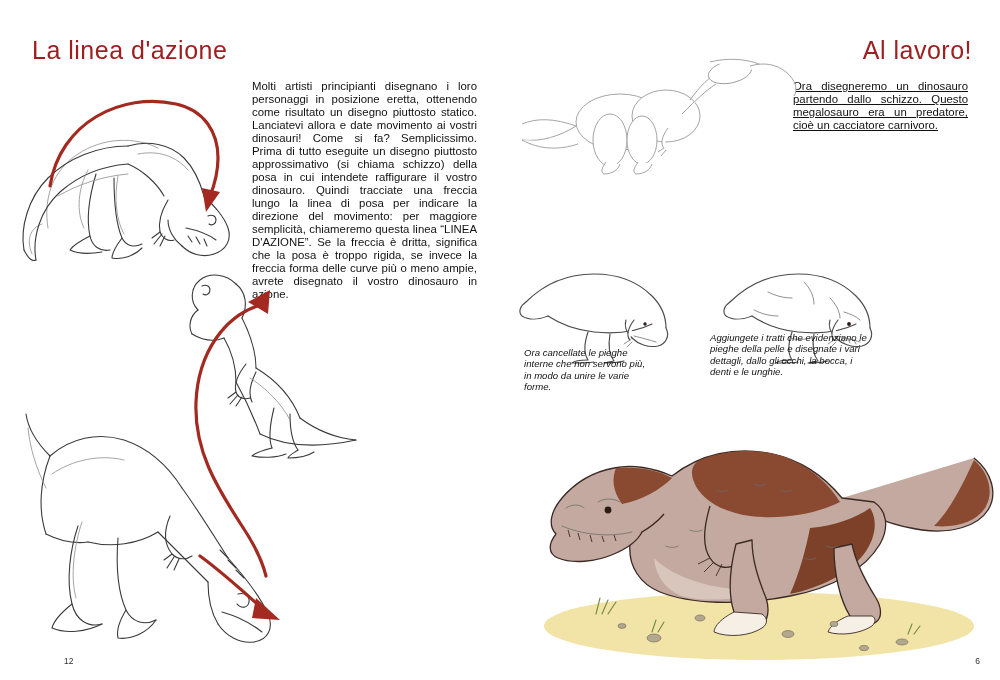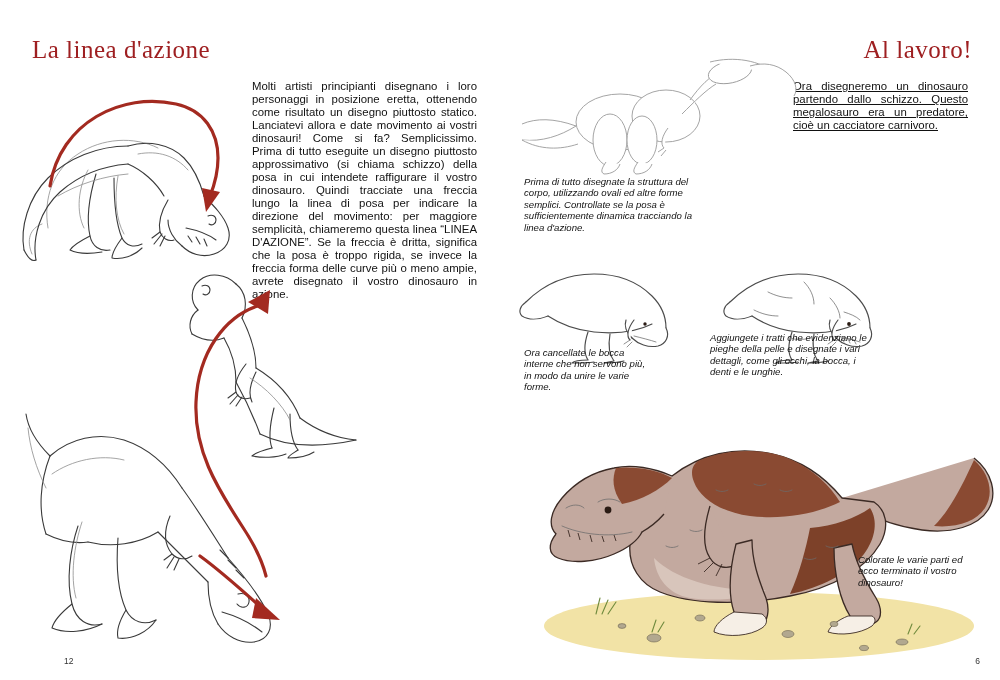--- a/index.html
+++ b/index.html
@@ -12,21 +12,21 @@
     position:relative;
   }
   .spread{position:absolute;inset:0;display:flex;}
   .page{position:relative;width:500px;height:680px;overflow:hidden;}
   .page.left{}
   .page.right{}
 
   
   .heading{
     position:absolute;
-    font-family:Liberation Serif, serif;
+    font-family:Liberation Sans, sans-serif;
     font-size:25px;
     color:#9e1f21;
     letter-spacing:.5px;
     white-space:nowrap;
   }
   .heading.left{left:32px;top:36px;}
   .heading.right{right:28px;top:36px;}
 
   
   .bodycopy{
@@ -244,21 +244,20 @@
         <path class="ghost" d="M124 106 C120 112 118 116 122 118 C130 118 136 114 138 108"></path>
 
         <path class="ghost" d="M154 72 C148 80 146 88 150 92"></path>
         <path class="ghost" d="M150 92 L144 96 M152 94 L147 100"></path>
 
         <path class="ghost" d="M62 70 C40 62 22 62 8 68"></path>
         <path class="ghost" d="M236 10 C250 6 262 8 272 16 C282 24 284 34 280 40"></path>
       </svg>
     </div>
 
-    <div class="caption" style="left:24px;top:176px;width:168px;">Prima di tutto disegnate la struttura del corpo, utilizzando ovali ed altre forme semplici. Controllate se la posa è sufficientemente dinamica tracciando la linea d'azione.</div>
 
     <div class="art" style="left:14px;top:258px;">
       <svg width="190" height="105" viewBox="0 0 190 105">
         <path class="outline" d="M12 44 C30 26 54 16 80 16 C104 16 124 24 138 38 C148 48 152 60 152 70"></path>
         <path class="outline" d="M12 44 C6 48 4 54 8 58 C14 62 24 62 34 58"></path>
         <path class="outline" d="M34 58 C46 66 62 72 80 74 C100 76 122 74 138 66"></path>
         <path class="outline" d="M152 70 C156 78 152 86 144 88 C134 90 124 86 118 80"></path>
         <path class="outline" d="M118 80 C112 74 110 68 112 62"></path>
         <path class="thinline" d="M120 78 C128 80 136 82 142 84"></path>
         <path class="outline" d="M74 74 C70 86 70 96 74 102"></path>
@@ -290,23 +289,23 @@
 
         <path class="thinline" d="M50 34 C58 38 66 40 74 40"></path>
         <path class="thinline" d="M86 24 C92 30 96 38 96 46"></path>
         <path class="thinline" d="M112 40 C118 46 122 54 122 60"></path>
         <path class="thinline" d="M36 52 C44 56 52 58 60 58"></path>
         <path class="thinline" d="M72 80 C78 82 86 82 92 80"></path>
         <path class="thinline" d="M126 54 C132 56 138 58 142 62"></path>
       </svg>
     </div>
 
-    <div class="caption" style="left:24px;top:347px;width:130px;">Ora cancellate le bocca interne che non servono più, in modo da unire le varie forme.</div>
-
-    <div class="caption" style="left:210px;top:332px;width:160px;">Aggiungete i tratti che evidenziano le pieghe della pelle e disegnate i vari dettagli, come gli occhi, la bocca, i denti e le unghie.</div>
+    <div class="caption" style="left:24px;top:347px;width:130px;">Ora cancellate le pieghe interne che non servono più, in modo da unire le varie forme.</div>
+
+    <div class="caption" style="left:210px;top:332px;width:160px;">Aggiungete i tratti che evidenziano le pieghe della pelle e disegnate i vari dettagli, dallo gli occhi, la bocca, i denti e le unghie.</div>
 
     <div class="art" style="left:4px;top:398px;">
       <svg width="500" height="270" viewBox="0 0 500 270">
 
         <ellipse class="c-ground" cx="255" cy="228" rx="215" ry="34"></ellipse>
 
         <path class="c-body" d="M470 60 C488 74 494 96 484 112 C474 128 448 136 418 132 C388 128 360 116 338 100"></path>
         <path class="c-dark" d="M470 62 C486 76 490 96 481 110 C472 124 452 130 430 128 C446 112 458 88 470 62 Z"></path>
 
         <path class="c-body" d="M338 100 C320 78 296 62 268 56 C232 48 196 56 168 78 C142 98 128 124 126 146 C124 168 136 186 156 194 C186 206 236 208 286 198 C330 190 362 170 376 146 C386 128 382 112 370 104 Z"></path>
@@ -355,18 +354,17 @@
           <ellipse class="c-rock" cx="196" cy="220" rx="5" ry="3"></ellipse>
           <ellipse class="c-rock" cx="284" cy="236" rx="6" ry="3.5"></ellipse>
           <ellipse class="c-rock" cx="330" cy="226" rx="4" ry="2.6"></ellipse>
           <ellipse class="c-rock" cx="398" cy="244" rx="6" ry="3"></ellipse>
           <ellipse class="c-rock" cx="118" cy="228" rx="4" ry="2.4"></ellipse>
           <ellipse class="c-rock" cx="360" cy="250" rx="4.5" ry="2.6"></ellipse>
         </g>
       </svg>
     </div>
 
-    <div class="caption" style="left:358px;top:554px;width:118px;">Colorate le varie parti ed ecco terminato il vostro dinosauro!</div>
 
     <div class="pageno right">6</div>
   </div>
 
 </div>
 
 </body></html>

